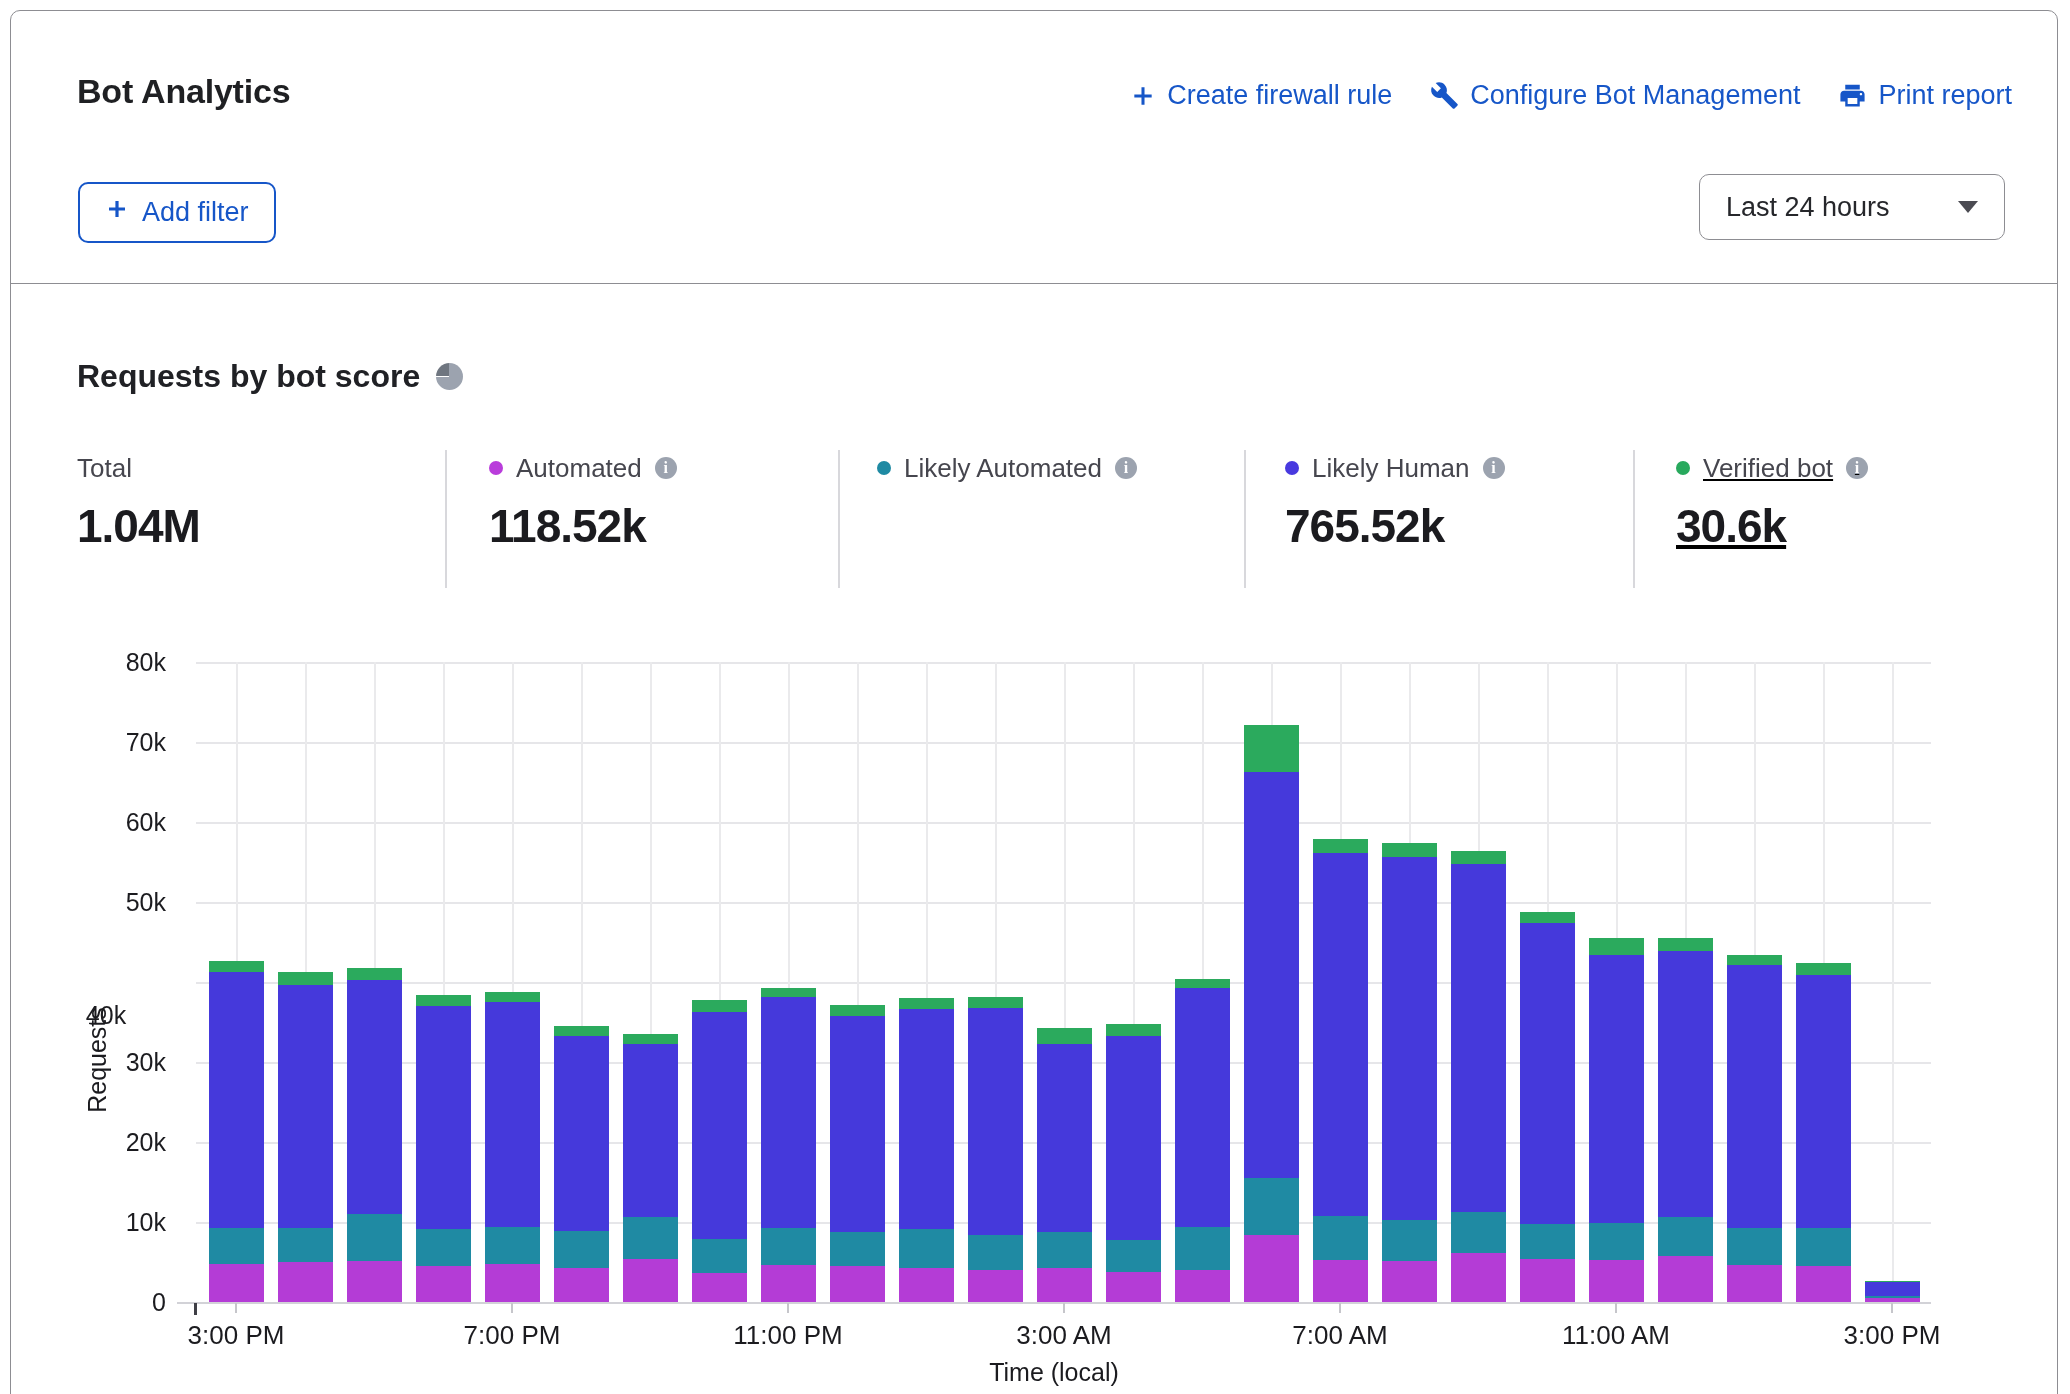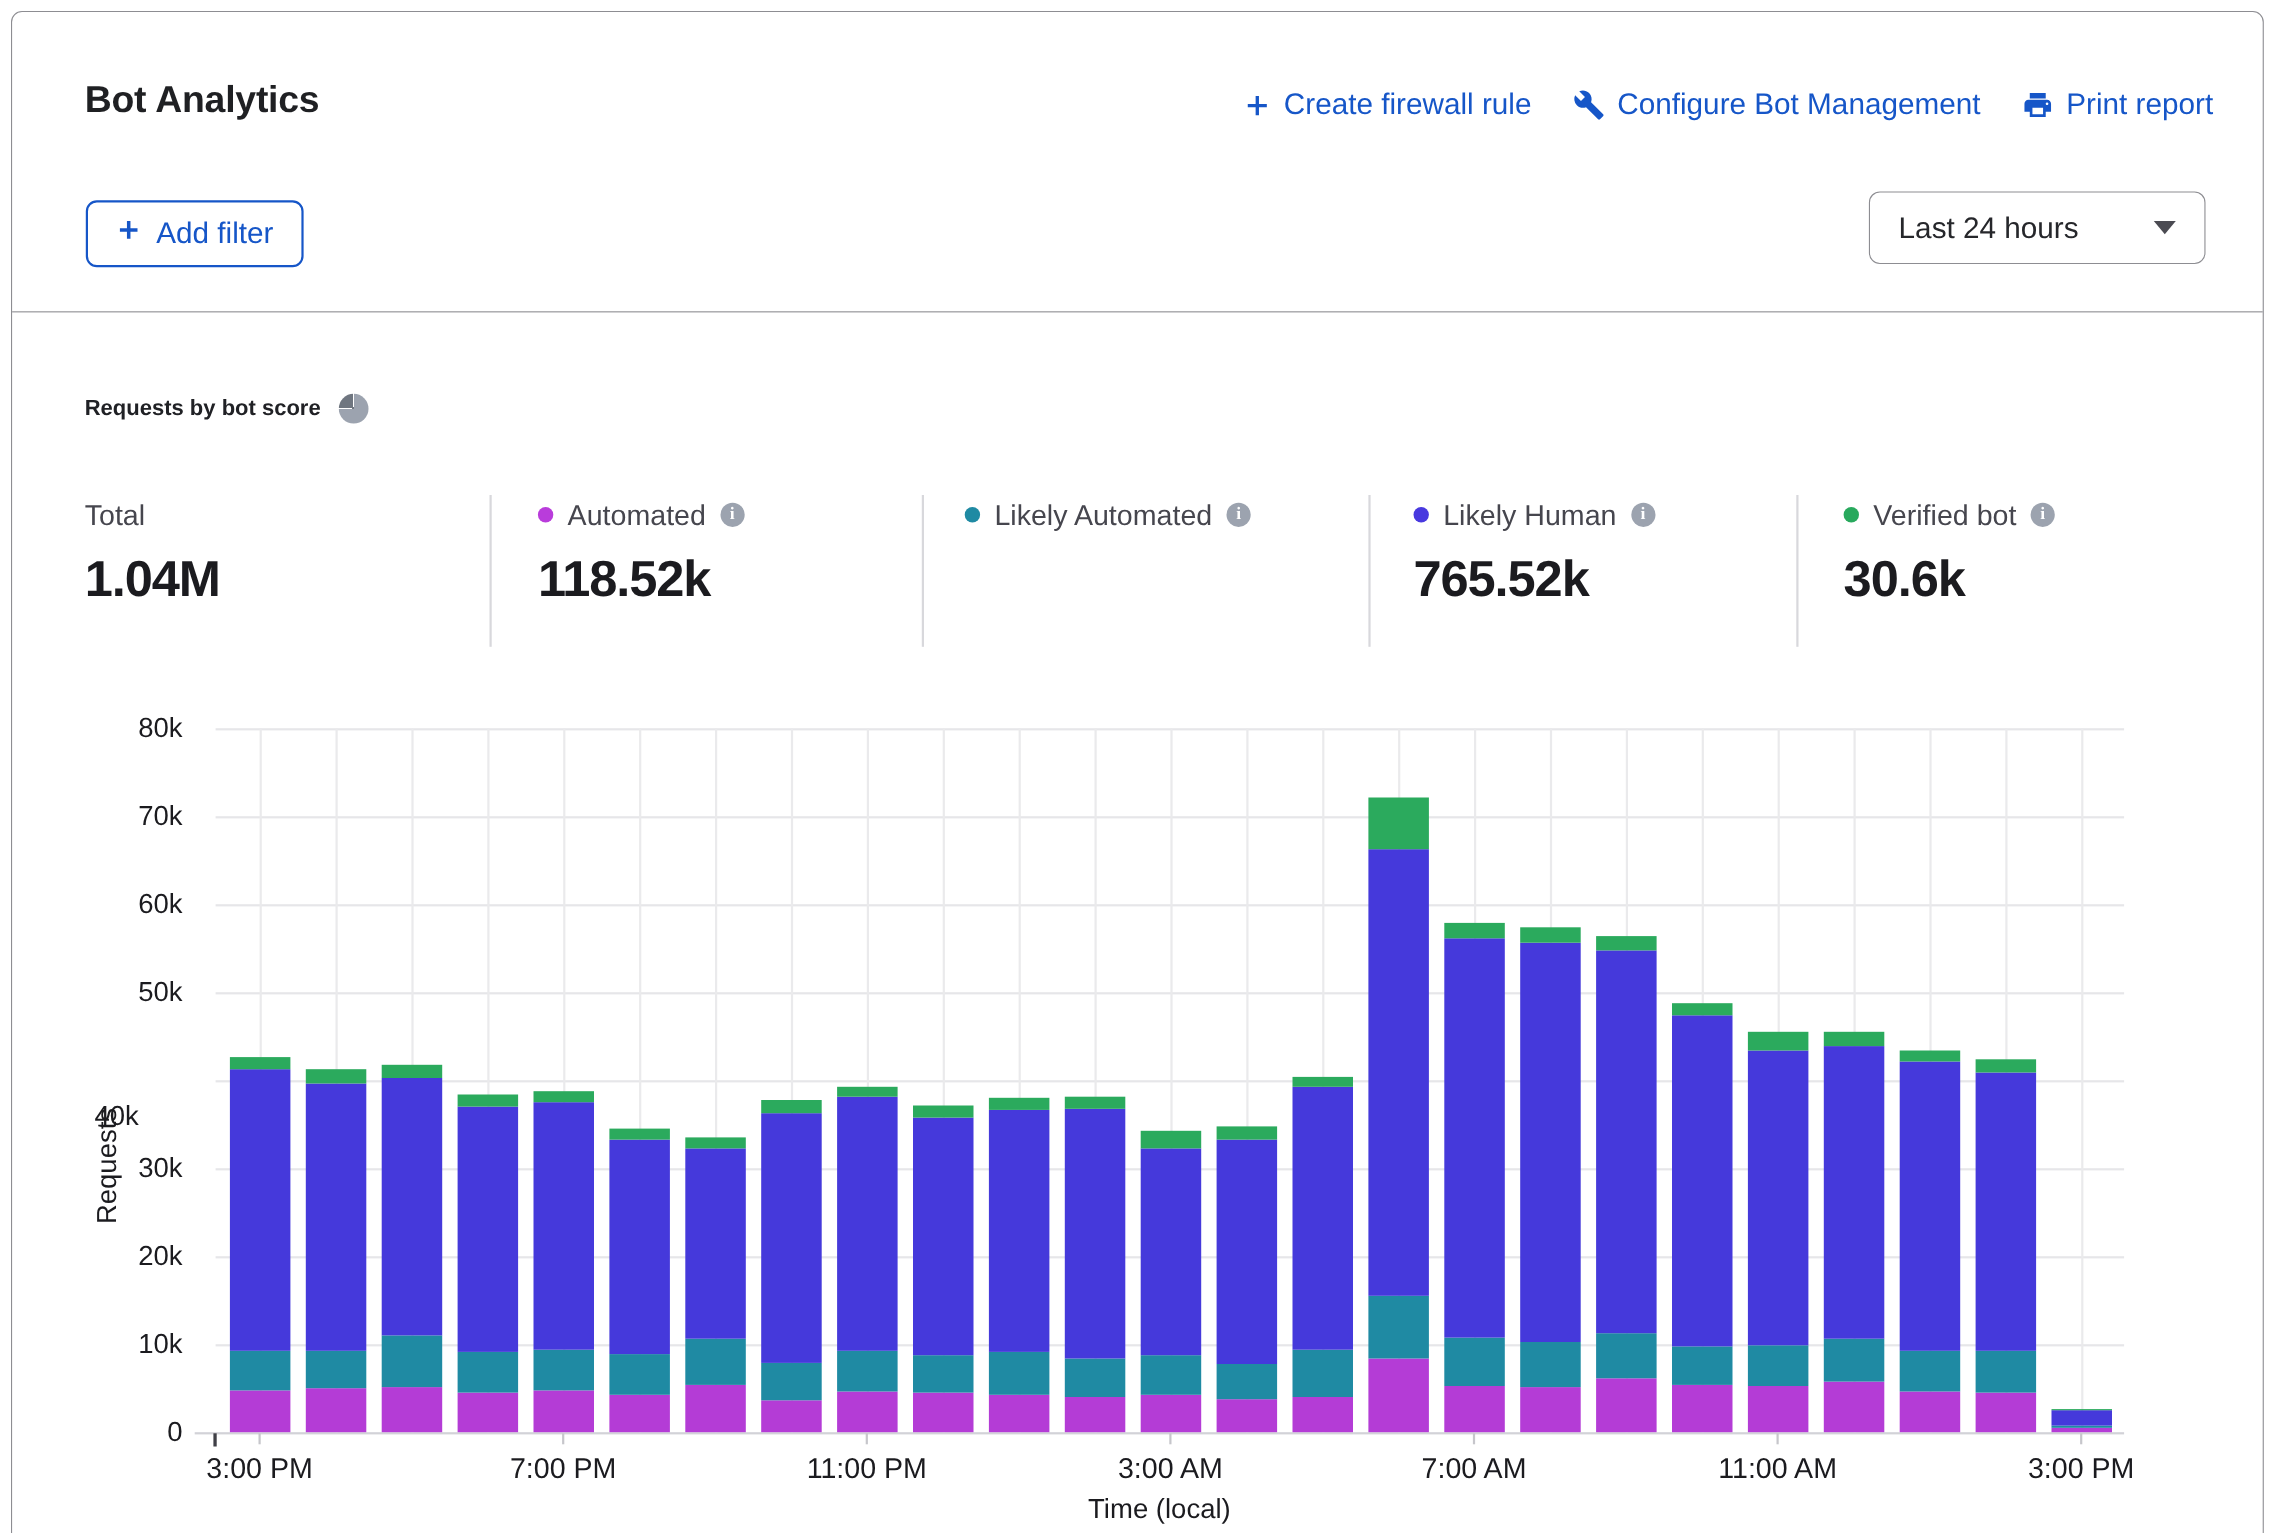--- a/index.html
+++ b/index.html
@@ -19,21 +19,21 @@
   .action svg{display:block;}
   .btn-add-filter{position:absolute;left:78px;top:182px;height:61px;box-sizing:border-box;
     display:flex;align-items:center;gap:13px;padding:0 25px;border:2px solid var(--link);
     border-radius:10px;color:var(--link);font-size:27px;background:#fff;cursor:pointer;}
   .range-select{position:absolute;left:1699px;top:174px;width:306px;height:66px;box-sizing:border-box;
     border:1.5px solid #8D8D92;border-radius:10px;display:flex;align-items:center;justify-content:space-between;
     padding:0 26px;font-size:27px;color:#26272B;background:#fff;cursor:pointer;}
   .caret{width:0;height:0;border-left:10px solid transparent;border-right:10px solid transparent;
     border-top:12px solid #4B4B52;}
   .section-title-row{position:absolute;left:77px;top:358px;display:flex;align-items:center;gap:16px;}
-  .section-title{font-size:20px;font-weight:700;color:#202125;}
+  .section-title{font-size:32px;font-weight:700;color:#202125;}
   .pie-icon{width:27px;height:27px;border-radius:50%;
     background:conic-gradient(#9CA3AF 0deg 268deg,#ffffff 268deg 274deg,#6F7680 274deg 356deg,#ffffff 356deg 360deg);}
   
   .stat{position:absolute;top:452px;}
   .stat-label{display:flex;align-items:center;gap:13px;font-size:26px;color:#46464E;height:32px;}
   .dot{width:14px;height:14px;border-radius:50%;flex:0 0 auto;}
   .info{width:22px;height:22px;border-radius:50%;background:#9CA3AF;color:#fff;
     font-family:"Liberation Serif",serif;font-weight:700;font-size:16px;line-height:22px;
     display:flex;align-items:center;justify-content:center;}
   .stat-value{margin-top:15px;font-size:46px;font-weight:700;color:#1B1B1F;letter-spacing:-1px;}
@@ -131,21 +131,21 @@
       </div>
     </div>
     <div class="stat" style="left: 1285px;">
       <div class="stat-label">
         <span class="dot" style="background: rgb(72, 57, 223);"></span>
         <span>Likely Human</span>
         <span class="info">i</span>
       </div>
       <div class="stat-value">765.52k</div>
     </div>
-    <div class="stat" style="left: 1676px;">
+    <div class="stat" style="left: 1676px; text-decoration: underline;">
       <div class="stat-label">
         <span class="dot" style="background: rgb(40, 169, 93);"></span>
         <span>Verified bot</span>
         <span class="info">i</span>
       </div>
       <div class="stat-value">30.6k</div>
     </div>
     <div class="stat-divider" style="left: 445px;"></div>
     <div class="stat-divider" style="left: 838px;"></div>
     <div class="stat-divider" style="left: 1244px;"></div>

